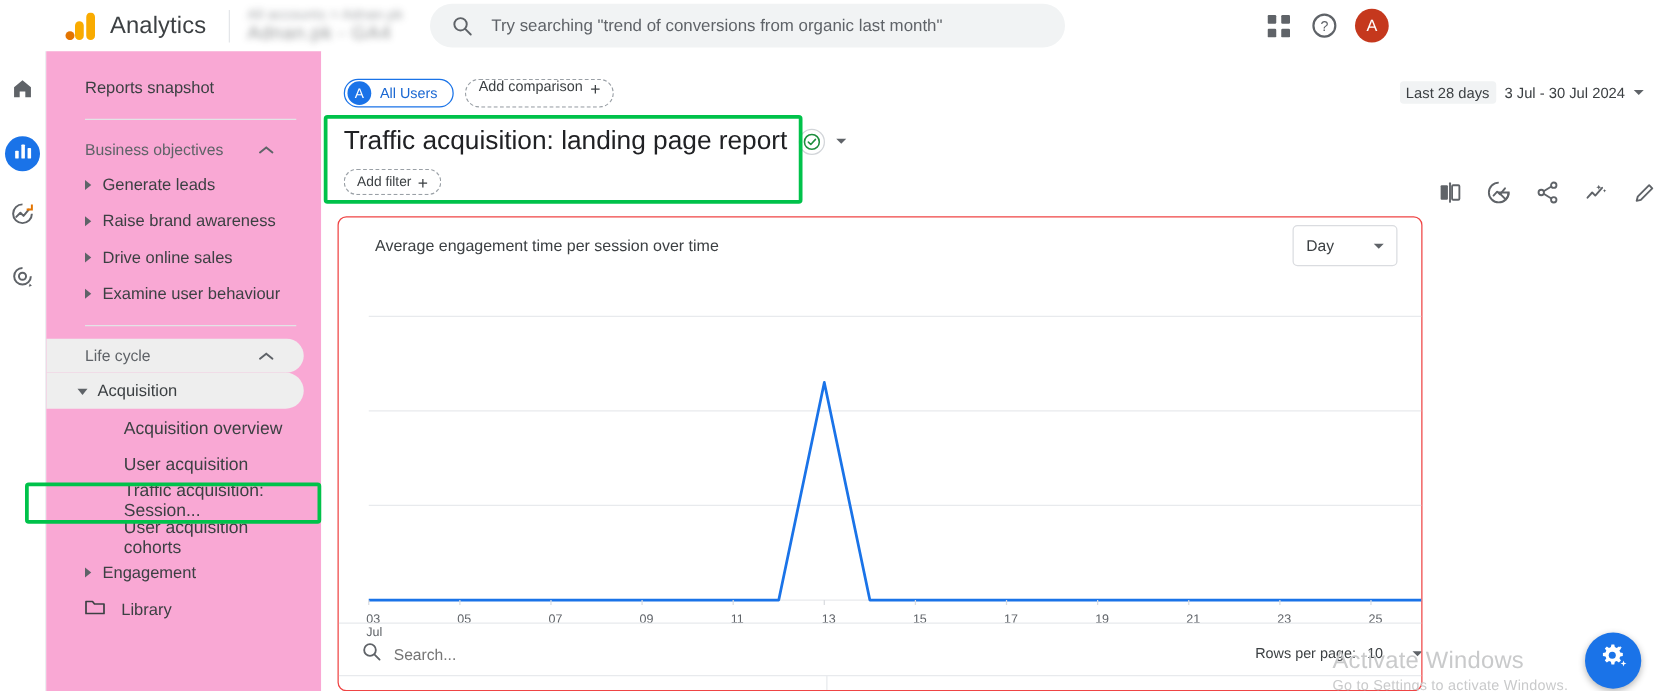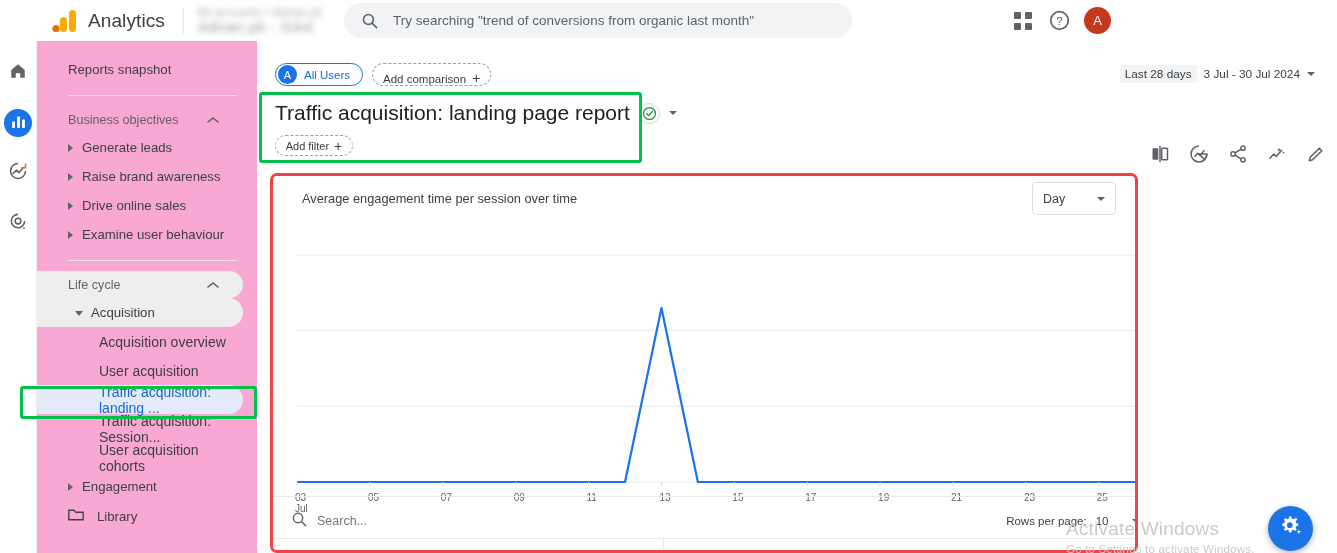--- a/index.html
+++ b/index.html
@@ -82,60 +82,60 @@
   .caret { width: 0; height: 0; margin-right: 9px; flex: none;
     border-left: 5px solid #5f6368; border-top: 4px solid transparent; border-bottom: 4px solid transparent; }
   .caret.down { border: 0; border-top: 5px solid #5f6368; border-left: 4px solid transparent; border-right: 4px solid transparent; margin-right: 8px; margin-top:2px;}
   .side-sub {
     height: 29px; display: flex; align-items: center; padding-left: 62px;
     font-size: 14px; color: #3c4043; cursor: pointer; border-radius: 0 16px 16px 0;
     margin-right: 14px;
   }
   .side-sub.sel { background: #e4eaf7; color: #1967d2; }
   .side-row-acq { background: #eeeeee; border-radius: 0 16px 16px 0; margin-right: 14px;
-    height: 29px; display: flex; align-items: center; padding-left: 38px; font-size: 13.2px; color: #3c4043; cursor: pointer;}
+    height: 29px; display: flex; align-items: center; padding-left: 25px; font-size: 13.2px; color: #3c4043; cursor: pointer;}
   .side-lib { height: 30px; display: flex; align-items: center; padding-left: 31px; font-size: 13.2px; color: #3c4043; cursor: pointer; gap: 13px; }
 
   
   .greenbox { position: absolute; border: 3px solid #00c24a; border-radius: 3px; pointer-events: none; z-index: 40; }
 
   
   .main { position: absolute; left: 257px; top: 41px; width: 1080px; height: 512px; background: #fff; }
 
   .chiprow { position: absolute; top: 22px; left: 18px; display: flex; align-items: center; gap: 9px; }
   .chip-all {
     height: 23px; border: 1px solid #1a73e8; border-radius: 12px; display: flex; align-items: center;
     padding: 0 12px 0 2px; gap: 7px; cursor: pointer; background: #fff;
   }
   .chip-all .dot { width: 19px; height: 19px; border-radius: 50%; background: #1a73e8; color: #fff;
     font-size: 11px; display: flex; align-items: center; justify-content: center; }
   .chip-all span.lbl { font-size: 11.5px; color: #1967d2; }
   .chip-add {
-    height: 23px; border: 1px dashed #9aa0a6; border-radius: 12px; display: flex; align-items: flex-end;
+    height: 23px; border: 1px dashed #9aa0a6; border-radius: 12px; display: flex; align-items: flex-start;
     padding: 0 10px; gap: 6px; cursor: pointer; font-size: 11.5px; color: #3c4043; background: #fff;
   }
   .plus { font-size: 14px; color: #3c4043; line-height: 1; }
 
   .daterange { position: absolute; top: 24px; right: 22px; display: flex; align-items: center; gap: 7px; font-size: 11.8px; color: #3c4043; cursor: pointer; }
   .dr-pill { background: #f1f3f4; border-radius: 3px; padding: 2px 5px; }
   .tri { width: 0; height: 0; border-top: 4.5px solid #5f6368; border-left: 4px solid transparent; border-right: 4px solid transparent; }
 
   .titleblock { position: absolute; top: 60px; left: 18px; }
   .rtitle { font-size: 21px; color: #202124; display: flex; align-items: center; gap: 9px; font-weight: 400; }
   .badge-ok { width: 21px; height: 21px; border-radius: 50%; border: 1px solid #d2d5d9; display: flex; align-items: center; justify-content: center; cursor: pointer; }
   .addfilter {
     margin-top: 10px; height: 21px; width: 78px; border: 1px dashed #9aa0a6; border-radius: 11px;
     display: flex; align-items: center; justify-content: center; gap: 5px; font-size: 11px; color: #3c4043; cursor: pointer;
   }
   .rtools { position: absolute; top: 102px; right: 10px; display: flex; align-items: center; gap: 17px; }
 
   
   .card {
     position: absolute; left: 13px; top: 132px; width: 868px; height: 380px;
-    background: #fff; border: 3px solid #ef4444; border-radius: 7px; overflow: hidden;
+    background: #fff; border: 1px solid #ef4444; border-radius: 7px; overflow: hidden;
   }
   .card-head { position: relative; height: 56px; }
   .ctitle { position: absolute; left: 29px; top: 15px; font-size: 12.8px; color: #3c4043; }
   .granule {
     position: absolute; right: 19px; top: 6px; width: 84px; height: 33px;
     border: 1px solid #dadce0; border-radius: 4px; display: flex; align-items: center;
     justify-content: space-between; padding: 0 10px; font-size: 12.5px; color: #3c4043; cursor: pointer;
   }
   .chartarea { position: absolute; left: 0; top: 56px; width: 1050px; height: 270px; }
   .ylab { position: absolute; right: 14px; font-size: 10.5px; color: #5f6368; }
@@ -301,23 +301,20 @@
     <div class="side-row-acq">
       <i class="caret down"></i>
       <span>Acquisition</span>
     </div>
 
     <div class="side-sub">
       <span>Acquisition overview</span>
     </div>
     <div class="side-sub">
       <span>User acquisition</span>
-    </div>
-    <div class="side-sub sel">
-      <span>Traffic acquisition: landing ...</span>
     </div>
     <div class="side-sub">
       <span>Traffic acquisition: Session...</span>
     </div>
     <div class="side-sub">
       <span>User acquisition cohorts</span>
     </div>
 
     <div class="side-obj">
       <i class="caret"></i>

